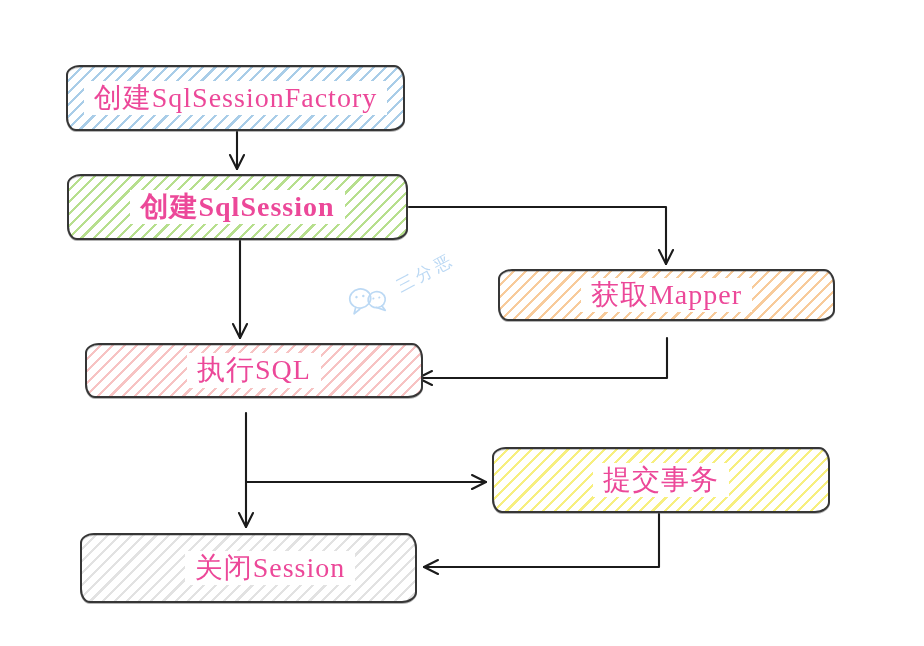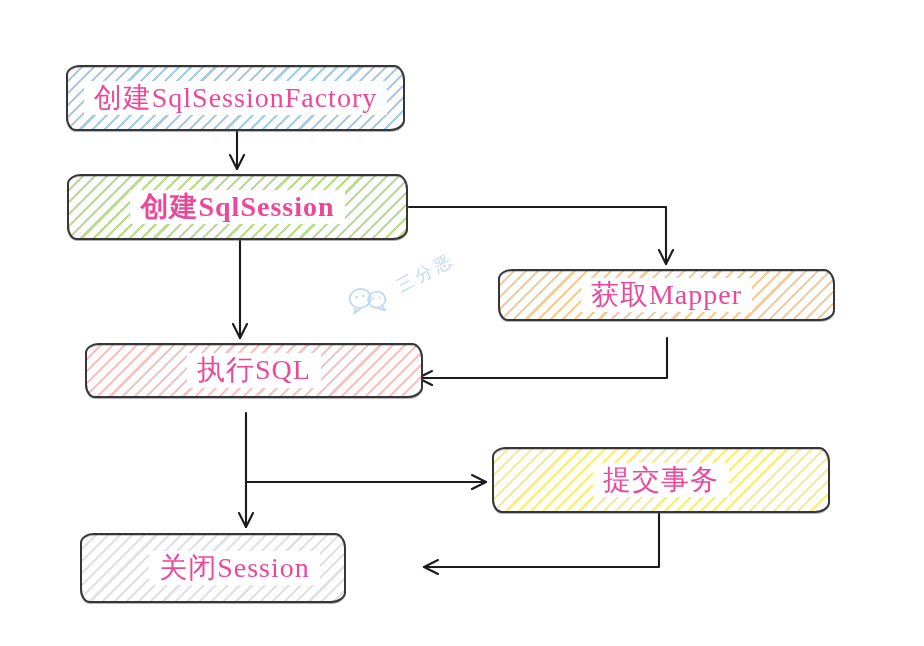--- a/index.html
+++ b/index.html
@@ -112,21 +112,21 @@
       </div>
       <div class="node" style="left: 498px; top: 269px; width: 337px; height: 52px; --hatch: #f8cb9b;">
         <span class="node-label">获取Mapper</span>
       </div>
       <div class="node" style="left: 85px; top: 343px; width: 338px; height: 55px; --hatch: #f7c3c3;">
         <span class="node-label">执行SQL</span>
       </div>
       <div class="node" style="left: 492px; top: 447px; width: 338px; height: 66px; --hatch: #f7ef7f;">
         <span class="node-label">提交事务</span>
       </div>
-      <div class="node" style="left: 80px; top: 533px; width: 266px; height: 70px; padding-left: 43px; --hatch: #e2e2e2;">
+      <div class="node" style="left: 80px; top: 533px; width: 337px; height: 70px; padding-left: 43px; --hatch: #e2e2e2;">
         <span class="node-label">关闭Session</span>
       </div>
     </div>
 
   <div id="watermark">
     <svg class="wm-icon" width="52" height="44" viewBox="0 0 52 44" xmlns="http://www.w3.org/2000/svg">
       <g fill="none" stroke="#bcd9f4" stroke-width="1.7" stroke-linecap="round" stroke-linejoin="round">
         <ellipse cx="15" cy="16.5" rx="10.5" ry="9.5"></ellipse>
         <path d="M9 24.5 L6.3 30.5 L12.6 27"></path>
         <ellipse cx="31" cy="20.5" rx="8.6" ry="8"></ellipse>

